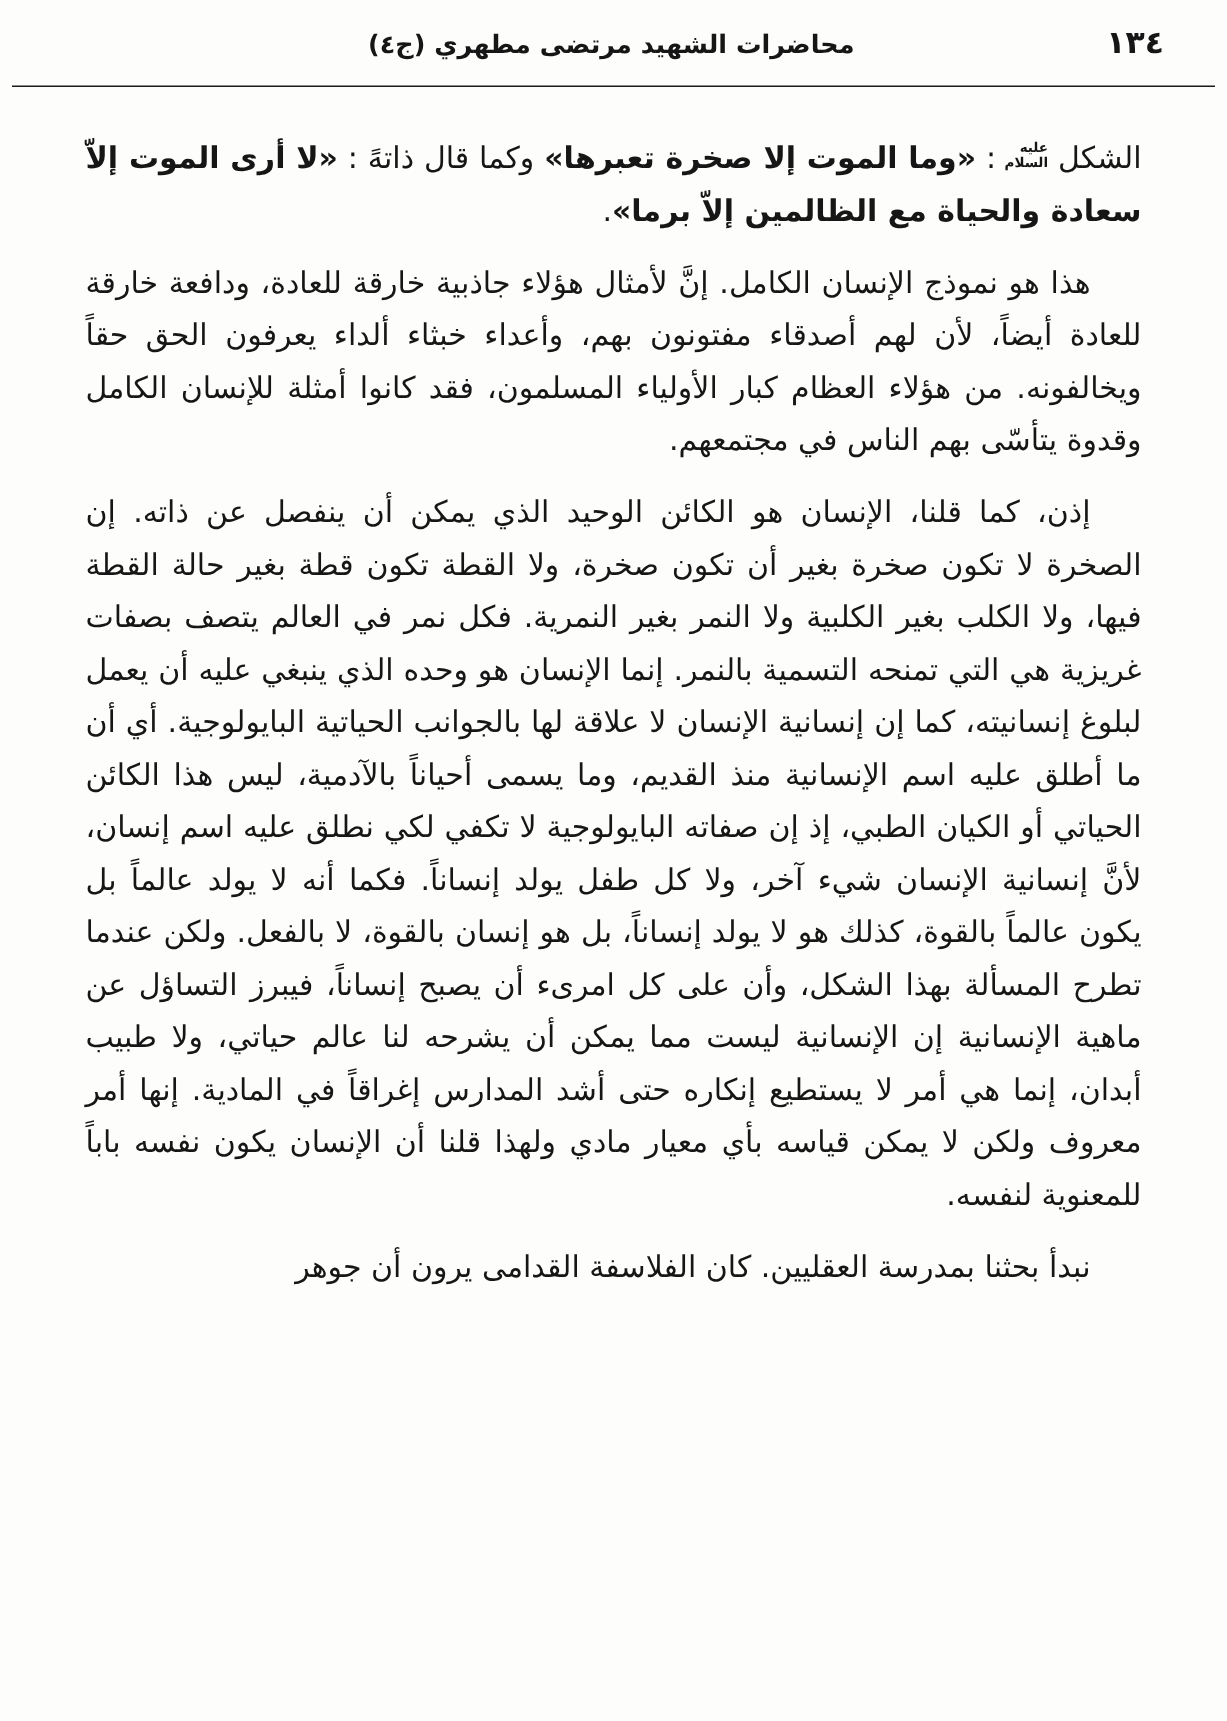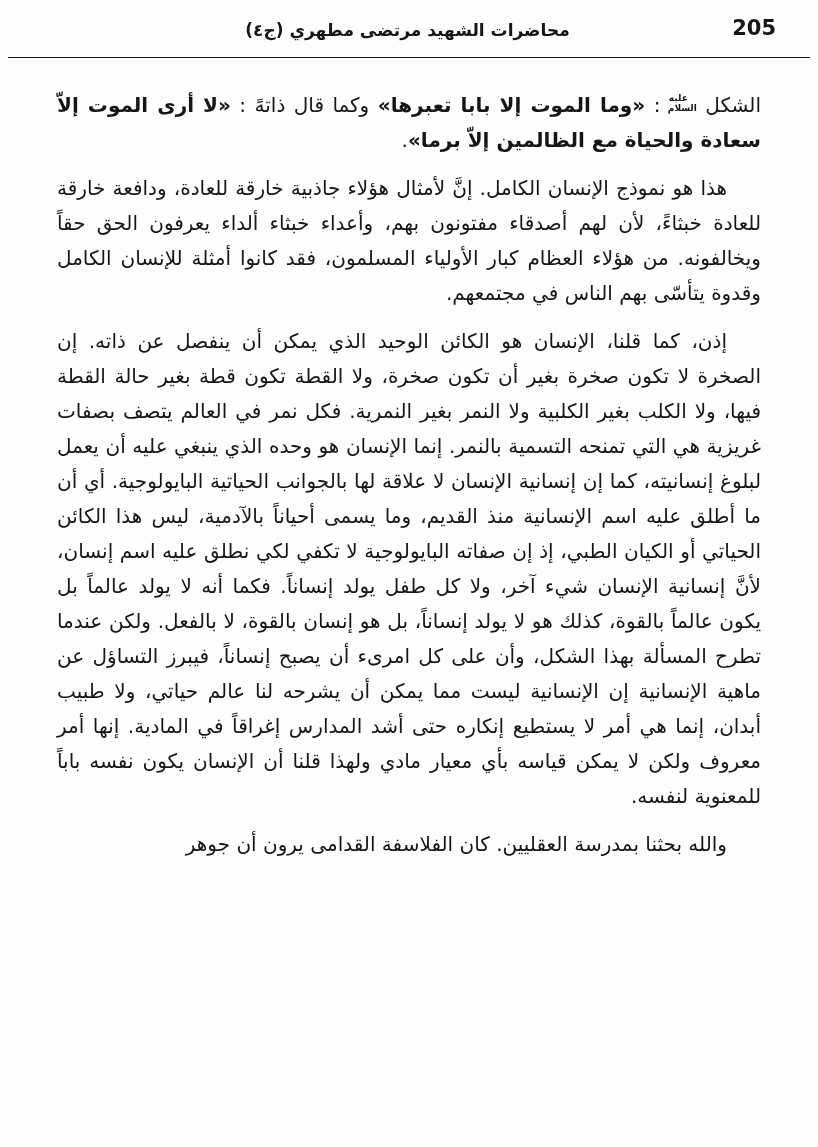--- a/index.html
+++ b/index.html
@@ -53,38 +53,38 @@
     margin-bottom: 13px;
     text-indent: 34px;
   }
   .para.no-indent { text-indent: 0; }
   .bold { font-weight: bold; }
   .honorific {
     display: inline-block;
     width: 28px;
     font-size: 9px;
     line-height: 10px;
-    text-align: left;
+    text-align: right;
     vertical-align: 1px;
     font-weight: bold;
     text-indent: 0;
   }
 </style>
 </head>
 <body>
 
 <div class="page">
 
   <header class="page-header">
-    <span class="page-number">205</span>
+    <span class="page-number">١٣٤</span>
     <span class="book-title">محاضرات الشهيد مرتضى مطهري (ج٤)</span>
   </header>
 
   <div class="header-rule"></div>
 
   <main class="page-body">
-      <p class="para no-indent"><span>الشكل </span><span class="honorific">عليه السلام</span><span> : </span><span class="bold">«وما الموت إلا بابا تعبرها»</span><span> وكما قال ذاتهً : </span><span class="bold">«لا أرى الموت إلاّ سعادة والحياة مع الظالمين إلاّ برما»</span><span>.</span></p>
-      <p class="para"><span>هذا هو نموذج الإنسان الكامل. إنَّ لأمثال هؤلاء جاذبية خارقة للعادة، ودافعة خارقة للعادة خبثاءً، لأن لهم أصدقاء مفتونون بهم، وأعداء خبثاء ألداء يعرفون الحق حقاً ويخالفونه. من هؤلاء العظام كبار الأولياء المسلمون، فقد كانوا أمثلة للإنسان الكامل وقدوة يتأسّى بهم الناس في مجتمعهم.</span></p>
+      <p class="para no-indent"><span>الشكل </span><span class="honorific">عليه السلام</span><span> : </span><span class="bold">«وما الموت إلا صخرة تعبرها»</span><span> وكما قال ذاتهً : </span><span class="bold">«لا أرى الموت إلاّ سعادة والحياة مع الظالمين إلاّ برما»</span><span>.</span></p>
+      <p class="para"><span>هذا هو نموذج الإنسان الكامل. إنَّ لأمثال هؤلاء جاذبية خارقة للعادة، ودافعة خارقة للعادة أيضاً، لأن لهم أصدقاء مفتونون بهم، وأعداء خبثاء ألداء يعرفون الحق حقاً ويخالفونه. من هؤلاء العظام كبار الأولياء المسلمون، فقد كانوا أمثلة للإنسان الكامل وقدوة يتأسّى بهم الناس في مجتمعهم.</span></p>
       <p class="para"><span>إذن، كما قلنا، الإنسان هو الكائن الوحيد الذي يمكن أن ينفصل عن ذاته. إن الصخرة لا تكون صخرة بغير أن تكون صخرة، ولا القطة تكون قطة بغير حالة القطة فيها، ولا الكلب بغير الكلبية ولا النمر بغير النمرية. فكل نمر في العالم يتصف بصفات غريزية هي التي تمنحه التسمية بالنمر. إنما الإنسان هو وحده الذي ينبغي عليه أن يعمل لبلوغ إنسانيته، كما إن إنسانية الإنسان لا علاقة لها بالجوانب الحياتية البايولوجية. أي أن ما أطلق عليه اسم الإنسانية منذ القديم، وما يسمى أحياناً بالآدمية، ليس هذا الكائن الحياتي أو الكيان الطبي، إذ إن صفاته البايولوجية لا تكفي لكي نطلق عليه اسم إنسان، لأنَّ إنسانية الإنسان شيء آخر، ولا كل طفل يولد إنساناً. فكما أنه لا يولد عالماً بل يكون عالماً بالقوة، كذلك هو لا يولد إنساناً، بل هو إنسان بالقوة، لا بالفعل. ولكن عندما تطرح المسألة بهذا الشكل، وأن على كل امرىء أن يصبح إنساناً، فيبرز التساؤل عن ماهية الإنسانية إن الإنسانية ليست مما يمكن أن يشرحه لنا عالم حياتي، ولا طبيب أبدان، إنما هي أمر لا يستطيع إنكاره حتى أشد المدارس إغراقاً في المادية. إنها أمر معروف ولكن لا يمكن قياسه بأي معيار مادي ولهذا قلنا أن الإنسان يكون نفسه باباً للمعنوية لنفسه.</span></p>
-      <p class="para"><span>والله بحثنا بمدرسة العقليين. كان الفلاسفة القدامى يرون أن جوهر</span></p>
+      <p class="para"><span>نبدأ بحثنا بمدرسة العقليين. كان الفلاسفة القدامى يرون أن جوهر</span></p>
     </main>
 
 </div>
 
 </body></html>

